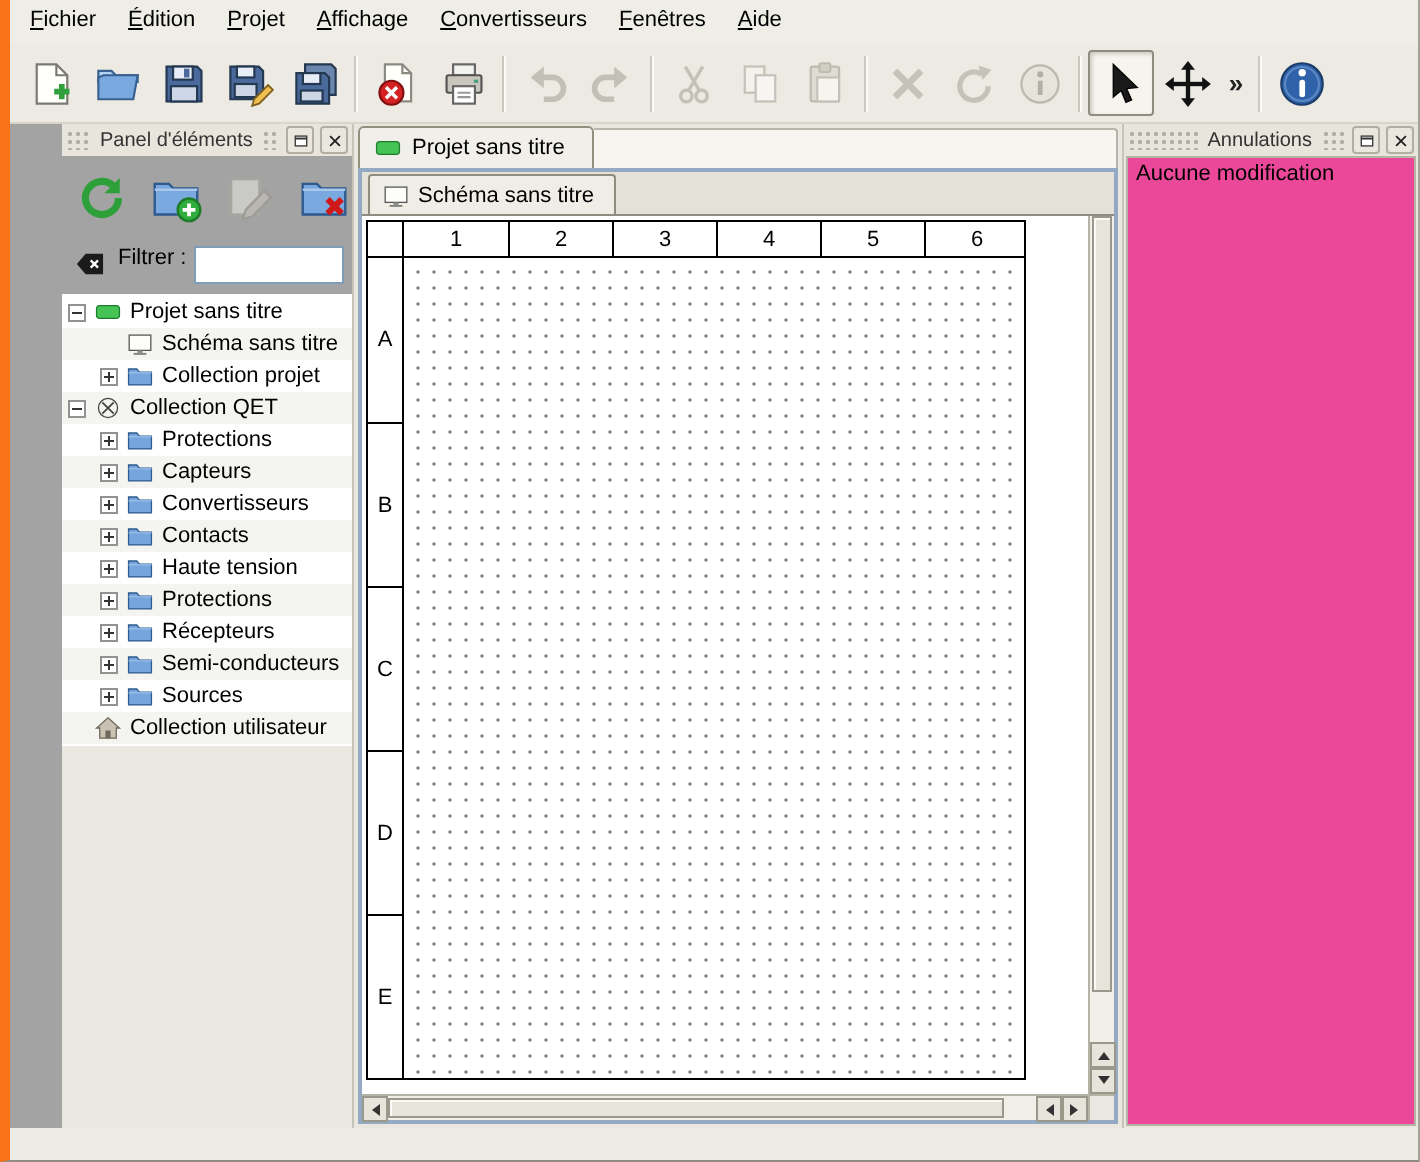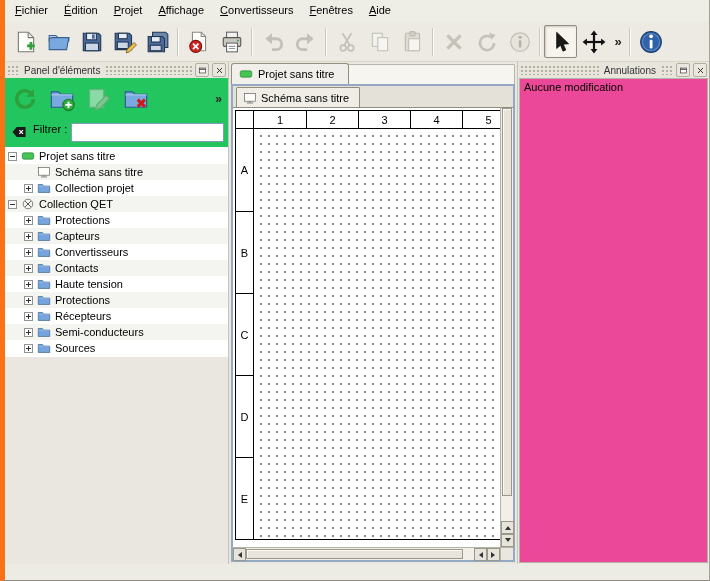--- a/index.html
+++ b/index.html
@@ -26,23 +26,23 @@
   .icon svg{display:block;width:100%;height:100%;}
   .i8{width:9px;height:9px;}
   .i14{width:14px;height:14px;}
   .i16{width:16px;height:16px;}
   .i24{width:24px;height:24px;}
   .i26{width:26px;height:26px;}
 
   
   .main{flex:1;display:flex;min-height:0;background:#e9e7df;}
   .dock{display:flex;flex-direction:column;min-height:0;}
-  .dock.left{width:224px;border-right:1px solid #c6c3b8;background:#22c55e;}
+  .dock.left{width:172px;border-right:1px solid #c6c3b8;background:#a3a3a3;padding-left:26px;}
   .center{flex:1;display:flex;flex-direction:column;min-width:0;padding:0 2px;}
-  .dock.right{width:192px;border-left:1px solid #c6c3b8;background:#e9e7df;}
+  .dock.right{width:148px;border-left:1px solid #c6c3b8;background:#e9e7df;}
 
   
   .dock-title{height:16px;display:flex;align-items:center;gap:3px;padding:1px 2px;background:#e7e5dc;flex:0 0 auto;}
   .dots{height:10px;background-image:radial-gradient(#b2afa3 1px,transparent 1.15px);background-size:4px 4px;}
   .dots.grow{flex:1;}
   .dots.short{width:12px;}
   .dock-title-label{font-size:10px;color:#333;padding:0 2px;white-space:nowrap;}
   .dock-btn{width:14px;height:14px;display:flex;align-items:center;justify-content:center;background:#e9e7de;border:1px solid #b1aea2;border-radius:2px;}
 
   
@@ -511,20 +511,31 @@
             <span class="indent d1"></span>
             <span class="expander plus"></span>
             <span class="icon i14">
               <svg viewBox="0 0 22 22">
                 <path d="M2 5.5h6.5l2 2.5H20v10H2z" fill="#76a5dd" stroke="#2d5a8e"></path>
                 <path d="M2 8.5h18" stroke="#9dc0ea"></path>
               </svg>
             </span>
             <span class="tree-label">Sources</span>
           </div>
+          <div class="tree-row">
+            <span class="indent d0"></span>
+            <span class="expander none"></span>
+            <span class="icon i14">
+              <svg viewBox="0 0 22 22">
+                <path d="M11 3l9 8h-2.5v8h-13v-8H2z" fill="#c9c2b2" stroke="#6e675a"></path>
+                <rect x="9" y="13" width="4" height="6" fill="#6e675a"></rect>
+              </svg>
+            </span>
+            <span class="tree-label">Collection utilisateur</span>
+          </div>
         </div>
       <div class="dock-filler"></div>
     </div>
 
     <div class="center">
       <div class="project-tabbar">
         <div class="project-tab">
           <span class="icon i14">
               <svg viewBox="0 0 22 22">
                 <rect x="2" y="6" width="18" height="10" rx="2.5" fill="#45c355" stroke="#1f7d2c"></rect>

